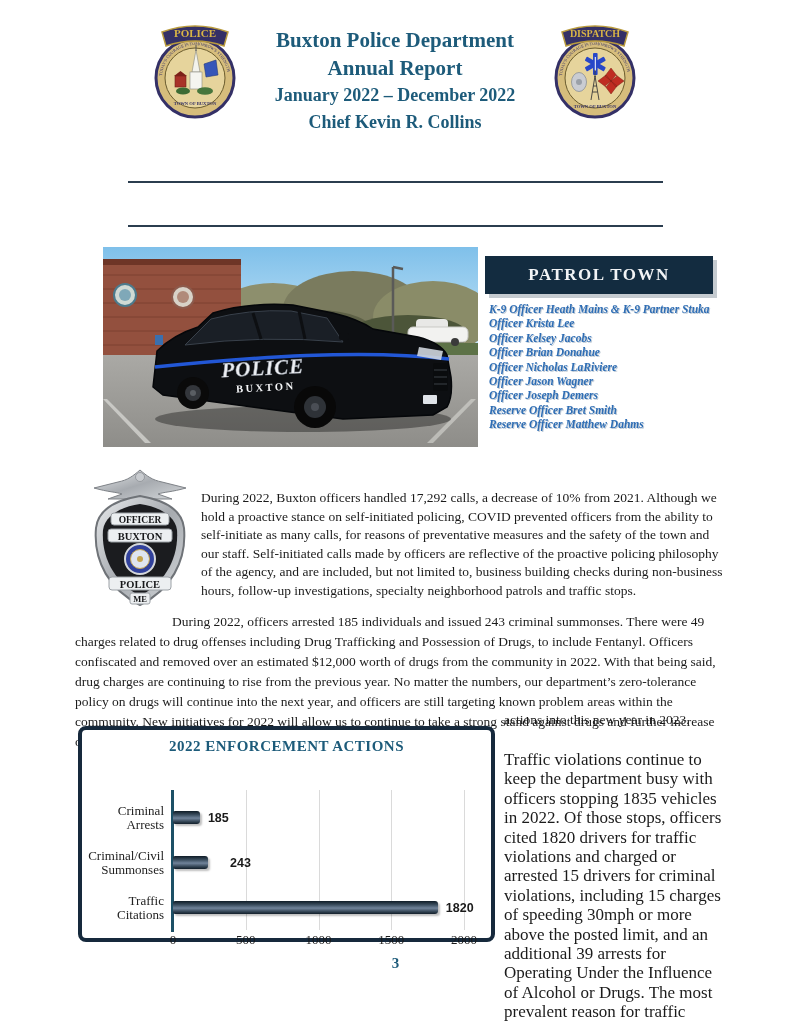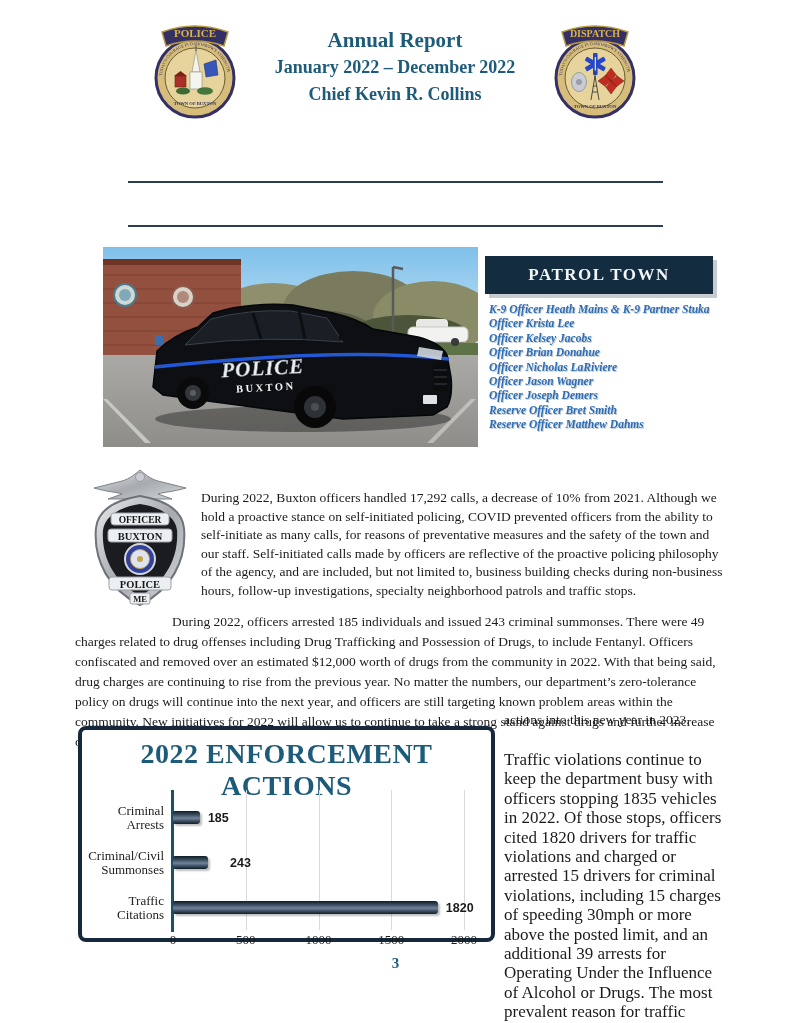--- a/index.html
+++ b/index.html
@@ -35,21 +35,21 @@
   
   .officer-badge { position:absolute; left:78px; top:466px; width:125px; height:143px; }
   .para { color:#1b1b1b; font-size:13.5px; }
   .p1 { position:absolute; left:201px; top:489px; width:522px; line-height:18.6px; }
   .p2 { position:absolute; left:75px;  top:612px; width:648px; line-height:20px; text-indent:97px; }
 
   
   .chart-box { position:absolute; left:78px; top:726px; width:417px; height:216px;
                border:4px solid #16293c; border-radius:8px; background:#fff; }
   .chart-title { position:absolute; left:0; top:8px; width:100%; text-align:center;
-                 color:#1d5b7a; font-weight:bold; font-size:28px; letter-spacing:.5px; }
+                 color:#1d5b7a; font-weight:bold; font-size:15px; letter-spacing:.5px; }
   .chart-cats { position:absolute; left:0; top:65px; width:86px; height:135px; }
   .cat { position:absolute; right:4px; transform:translateY(-50%); width:82px; text-align:right;
          font-size:13px; line-height:14.5px; color:#222; }
   .chart-plot { position:absolute; left:91px; top:65px; width:291px; height:135px; }
   .axis-y { position:absolute; left:-2px; top:-5px; bottom:-2px; width:3px; background:#1d5066; }
   .gridline { position:absolute; top:-5px; bottom:0; width:1px; background:#dadada; }
   .bar { position:absolute; left:0; height:13px; border-radius:2px 3px 3px 2px;
          background:linear-gradient(#0e1b26 0%, #3c4f60 30%, #70839a 55%, #2c3d4c 85%, #131f2a 100%);
          box-shadow:2px 2px 2px rgba(0,0,0,.25); }
   .val { position:absolute; transform:translateY(-50%); font-family:"Liberation Sans","DejaVu Sans",sans-serif;
@@ -90,20 +90,21 @@
       <line x1="44" y1="25" x2="44" y2="31" stroke="#555" stroke-width="1"></line>
       <rect x="23" y="56" width="11" height="11" fill="#a83228" stroke="#6e1f18" stroke-width=".6"></rect>
       <polygon points="22,56 28.5,51 35,56" fill="#7c2018"></polygon>
       <polygon points="52,44 64,40 66,55 54,57" fill="#3656b8" stroke="#24397e" stroke-width=".6"></polygon>
       <ellipse cx="31" cy="71" rx="7" ry="3.6" fill="#3c6b34"></ellipse>
       <ellipse cx="53" cy="71" rx="8" ry="3.8" fill="#47763c"></ellipse>
       <text x="43" y="85" text-anchor="middle" font-size="4.6" font-weight="bold" fill="#343066">TOWN OF BUXTON</text>
     </svg>
 
     <div class="title-block">
+      <div class="title-line-lg">Buxton Police Department</div>
       <div class="title-line-lg">Annual Report</div>
       <div class="title-line-sm">January 2022 – December 2022</div>
       <div class="title-line-sm">Chief Kevin R. Collins</div>
     </div>
 
     <svg class="patch right" viewBox="0 0 86 100">
       <defs>
         <path id="ringR" d="M10,58 A33,33 0 0 1 76,58"></path>
       </defs>
       <circle cx="43" cy="58" r="39" fill="#d6bd7c" stroke="#343066" stroke-width="3"></circle>

